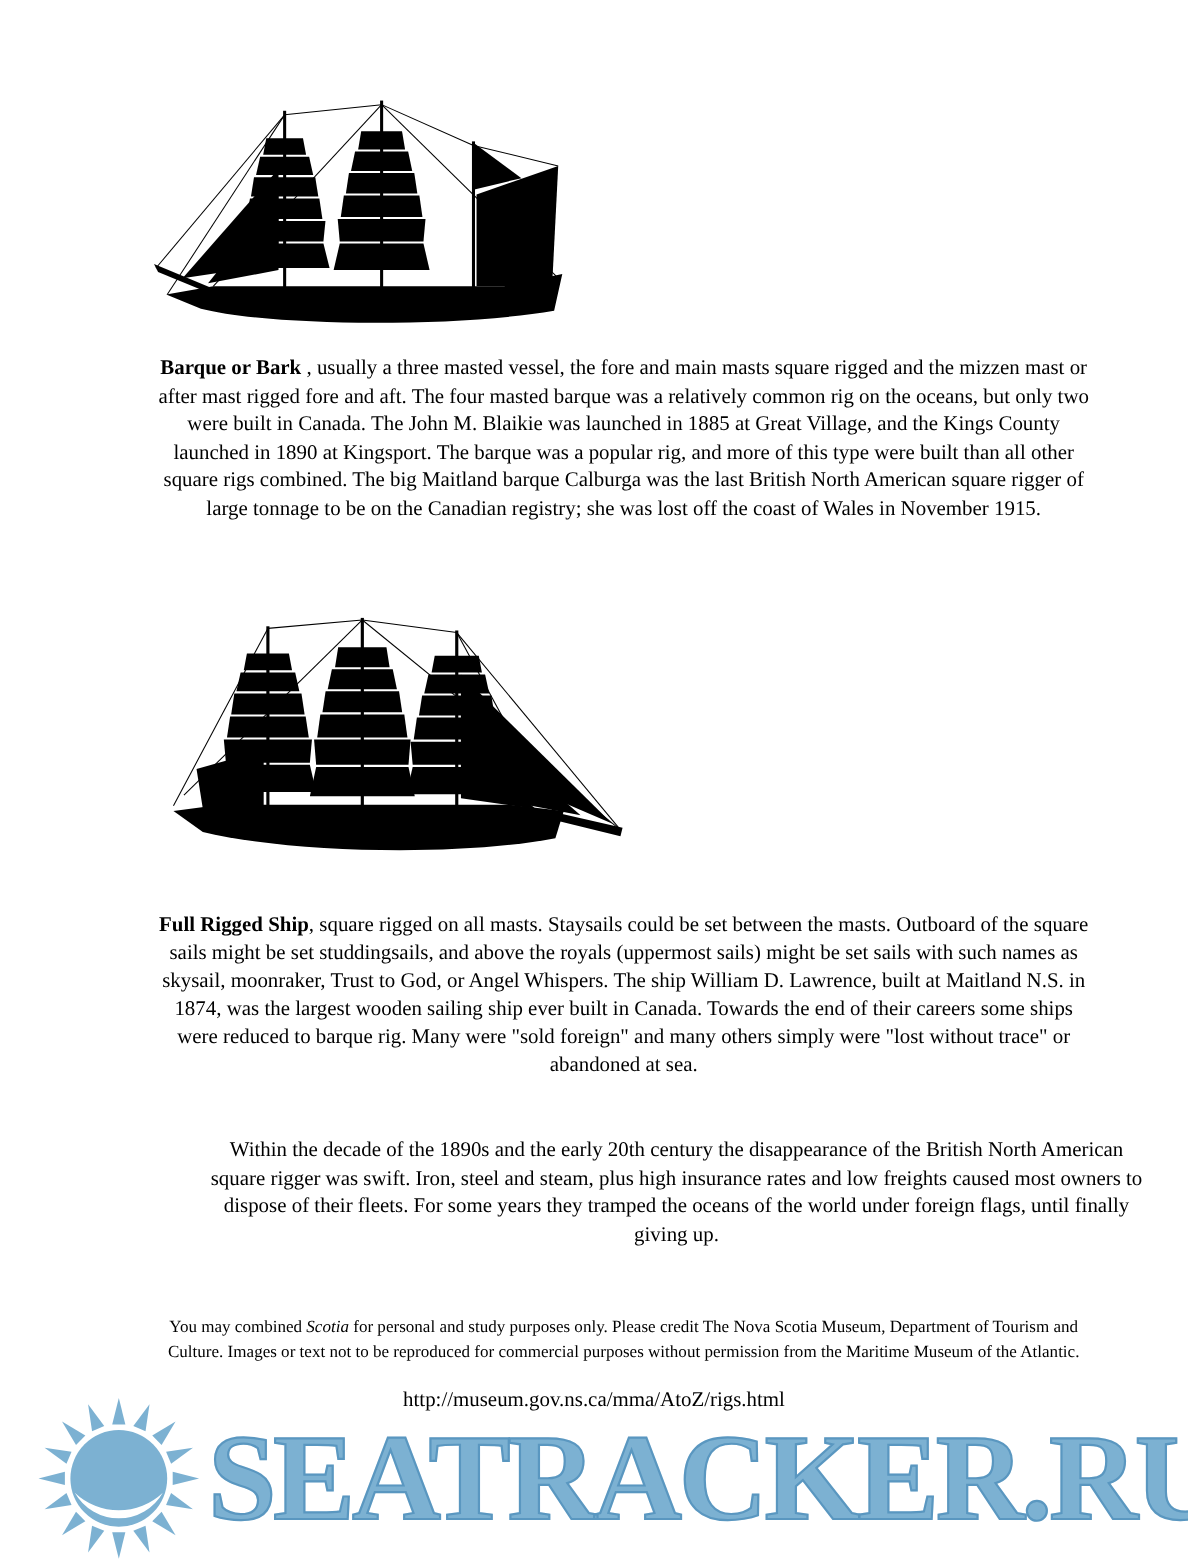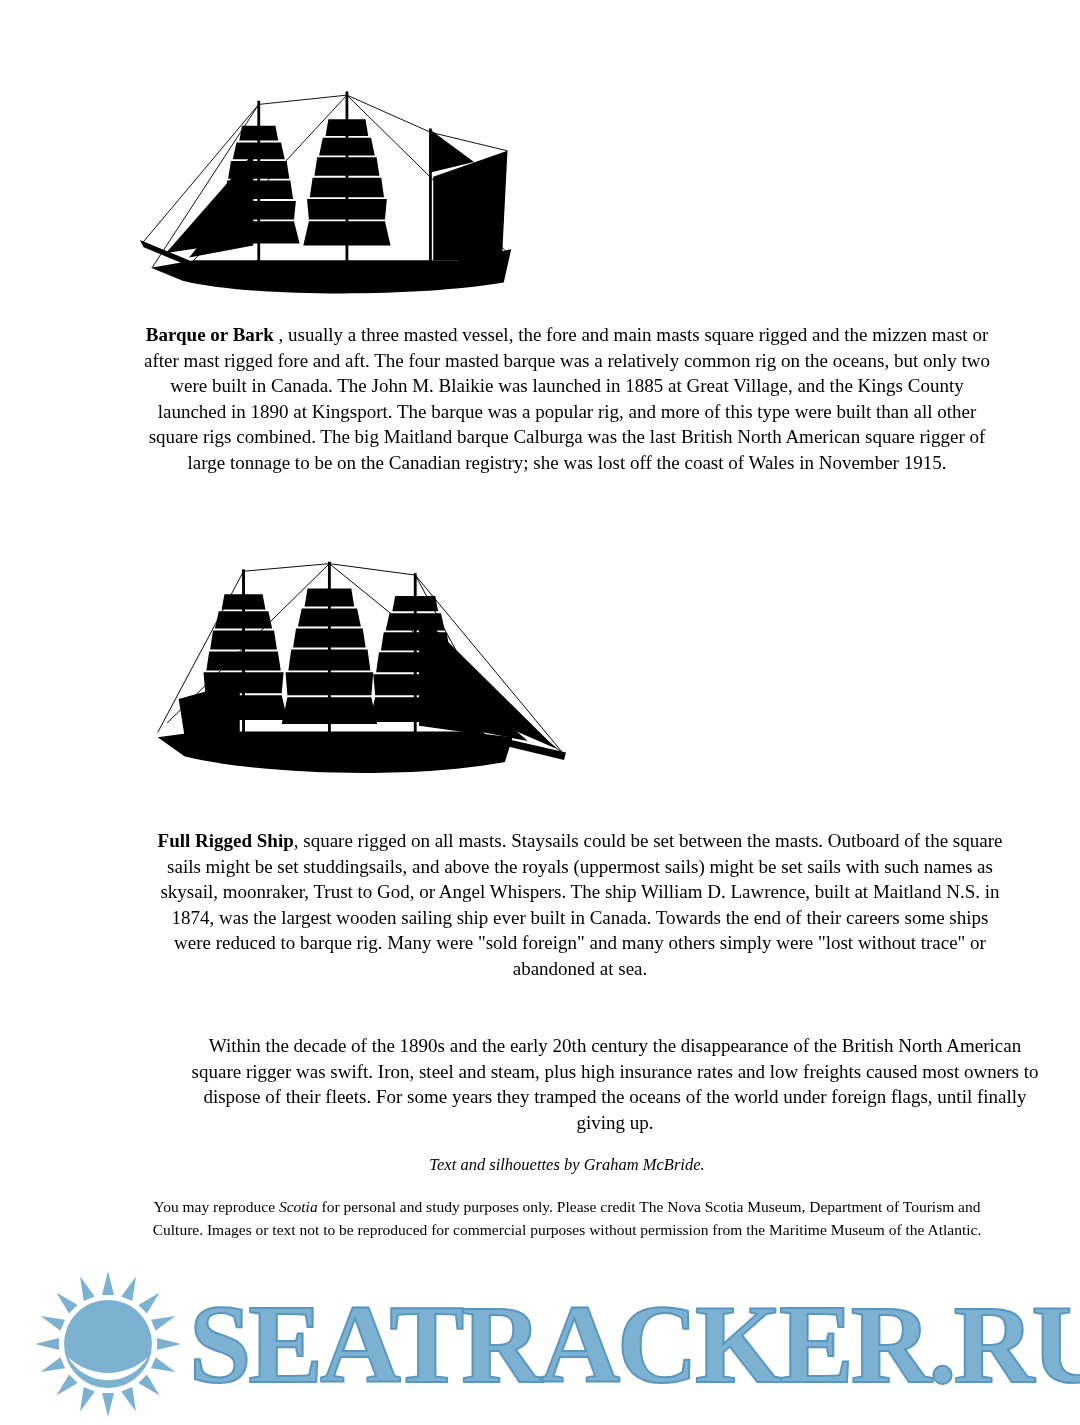--- a/index.html
+++ b/index.html
@@ -19,21 +19,21 @@
   .text-block {
     position: absolute;
     left: 142px;
     width: 850px;
     font-size: 19px;
     line-height: 25.5px;
     text-align: center;
   }
   .run-bold { font-weight: bold; }
   .p1 { top: 322px; }
-  .p2 { top: 828px; margin-left: 13px; }
+  .p2 { top: 828px; }
   .p3 { top: 1033px; margin-left: 48px; }
   .credit {
     top: 1154px;
     font-style: italic;
     font-size: 16.5px;
     line-height: 22px;
   }
   .notice {
     top: 1196px;
     font-size: 15.5px;
@@ -172,24 +172,24 @@
 
         <path d="M10,190 L55,184 L330,184 L382,190 L374,216 C280,234 120,230 38,210 Z"></path>
       </g>
     </svg>
   </figure>
 
   <p class="text-block p2"><span class="run-bold">Full Rigged Ship</span><span>, square rigged on all masts. Staysails could be set between the masts. Outboard of the square sails might be set studdingsails, and above the royals (uppermost sails) might be set sails with such names as skysail, moonraker, Trust to God, or Angel Whispers. The ship William D. Lawrence, built at Maitland N.S. in 1874, was the largest wooden sailing ship ever built in Canada. Towards the end of their careers some ships were reduced to barque rig. Many were "sold foreign" and many others simply were "lost without trace" or abandoned at sea.</span></p>
 
   <p class="text-block p3">Within the decade of the 1890s and the early 20th century the disappearance of the British North American square rigger was swift. Iron, steel and steam, plus high insurance rates and low freights caused most owners to dispose of their fleets. For some years they tramped the oceans of the world under foreign flags, until finally giving up.</p>
 
-  <p class="text-block credit">Text and silhouettes by Graham McBride.</p>
-
-  <p class="text-block notice"><span>You may reproduce </span><span class="run-italic">Scotia</span><span> for personal and study purposes only. Please credit The Nova Scotia Museum, Department of Tourism and Culture. Images or text not to be reproduced for commercial purposes without permission from the Maritime Museum of the Atlantic.</span></p>
-
+
+  <p class="text-block notice"><span>You may combined </span><span class="run-italic">Scotia</span><span> for personal and study purposes only. Please credit The Nova Scotia Museum, Department of Tourism and Culture. Images or text not to be reproduced for commercial purposes without permission from the Maritime Museum of the Atlantic.</span></p>
+
+  <p class="url-line">http://museum.gov.ns.ca/mma/AtoZ/rigs.html</p>
 
   <div class="watermark">
     <svg class="sun-logo" viewBox="0 0 150 150" width="150" height="150" aria-hidden="true">
       <g fill="#7cb1d2">
         <g>
           <polygon points="75,2 69,26 81,26" transform="rotate(0 75 75)"></polygon>
           <polygon points="75,2 69,26 81,26" transform="rotate(22.5 75 75)"></polygon>
           <polygon points="75,2 69,26 81,26" transform="rotate(45 75 75)"></polygon>
           <polygon points="75,2 69,26 81,26" transform="rotate(67.5 75 75)"></polygon>
           <polygon points="75,2 69,26 81,26" transform="rotate(90 75 75)"></polygon>

